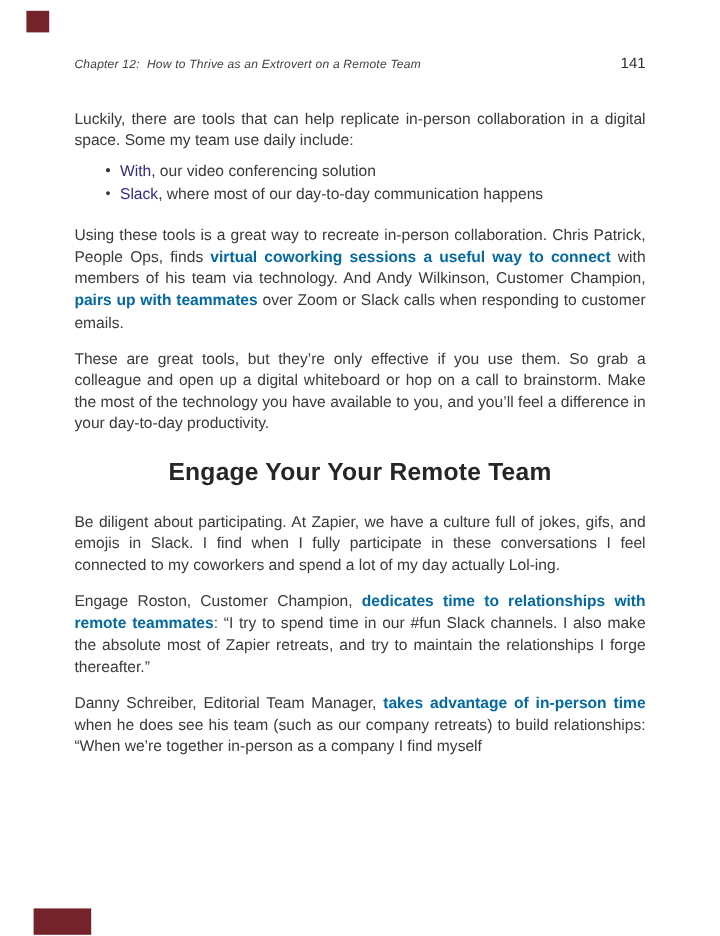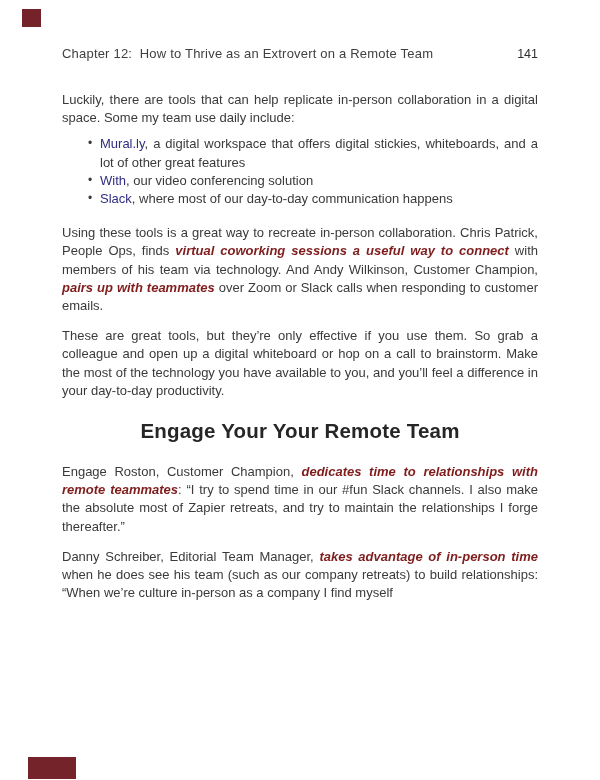--- a/index.html
+++ b/index.html
@@ -13,27 +13,27 @@
   }
   .mark-bottom {
     position:absolute; left:28px; top:757px; width:48px; height:22px;
     background:#74232a;
   }
   .content { position:absolute; left:62px; top:46px; width:476px; }
   .runhead {
     display:flex; justify-content:space-between; align-items:baseline;
     margin-bottom:30px;
   }
-  .chapter { font-size:13px; color:#404040; letter-spacing:0.2px; }
+  .chapter { font-size:10px; color:#404040; letter-spacing:0.2px;font-style:italic; }
   .pageno { font-size:12.5px; color:#2f2f2f; }
   .para {
     font-size:13px; line-height:18.2px; text-align:justify;
     margin:12px 0 8px 0; color:#3a3a3a;
   }
-  .para span.b, .bullet span.b { font-weight:700; color:#7f1d1d;font-style:italic; }
+  .para span.b, .bullet span.b { font-weight:700; color:#0369a1; }
   .para span.link, .bullet span.link { color:#2f2d80; }
   .bullets { margin:8px 0 16px 0; padding:0; }
   .bullet {
     position:relative; padding-left:38px; font-size:13px; line-height:18.2px;
     text-align:justify; color:#3a3a3a;
   }
   .bullet .dot {
     position:absolute; left:26px; top:-1px; font-size:12px; color:#3a3a3a;
   }
   .section {
@@ -52,32 +52,33 @@
 
     <div class="runhead">
       <span class="chapter">Chapter 12:&nbsp; How to Thrive as an Extrovert on a Remote Team</span>
       <span class="pageno">141</span>
     </div>
 
     <p class="para"><span>Luckily, there are tools that can help replicate in-person collaboration in a digital space. Some my team use daily include:</span></p>
 
     <div class="bullets">
       <div class="bullet">
-        <span class="dot">•</span><span><span class="link">Mural.ly</span><span>, a digital workspace that offers digital stickies, whiteboards, and a lot of other great features</span></span>
+        <span class="dot">•</span>
       </div>
       <div class="bullet">
         <span class="dot">•</span><span><span class="link">With</span><span>, our video conferencing solution</span></span>
       </div>
       <div class="bullet">
         <span class="dot">•</span><span><span class="link">Slack</span><span>, where most of our day-to-day communication happens</span></span>
       </div>
     </div>
 
     <p class="para"><span>Using these tools is a great way to recreate in-person collaboration. Chris Patrick, People Ops, finds </span><span class="b">virtual coworking sessions a useful way to con­nect</span><span> with members of his team via technology. And Andy Wilkinson, Customer Champion, </span><span class="b">pairs up with teammates</span><span> over Zoom or Slack calls when respond­ing to customer emails.</span></p>
     <p class="para"><span>These are great tools, but they’re only effective if you use them. So grab a colleague and open up a digital whiteboard or hop on a call to brainstorm. Make the most of the technology you have available to you, and you’ll feel a difference in your day-to-day productivity.</span></p>
 
     <h1 class="section">Engage Your Your Remote Team</h1>
 
+    <p class="para"><span>Be diligent about participating. At Zapier, we have a culture full of jokes, gifs, and emojis in Slack. I find when I fully participate in these conversations I feel connected to my coworkers and spend a lot of my day actually Lol-ing.</span></p>
     <p class="para"><span>Engage Roston, Customer Champion, </span><span class="b">dedicates time to relationships with remote teammates</span><span>: “I try to spend time in our #fun Slack channels. I also make the absolute most of Zapier retreats, and try to maintain the relationships I forge thereafter.”</span></p>
-    <p class="para"><span>Danny Schreiber, Editorial Team Manager, </span><span class="b">takes advantage of in-person time</span><span> when he does see his team (such as our company retreats) to build relationships: “When we’re culture in-person as a company I find myself</span></p>
+    <p class="para"><span>Danny Schreiber, Editorial Team Manager, </span><span class="b">takes advantage of in-person time</span><span> when he does see his team (such as our company retreats) to build relationships: “When we’re together in-person as a company I find myself</span></p>
 
   </div>
 </div>
 
 </body></html>

